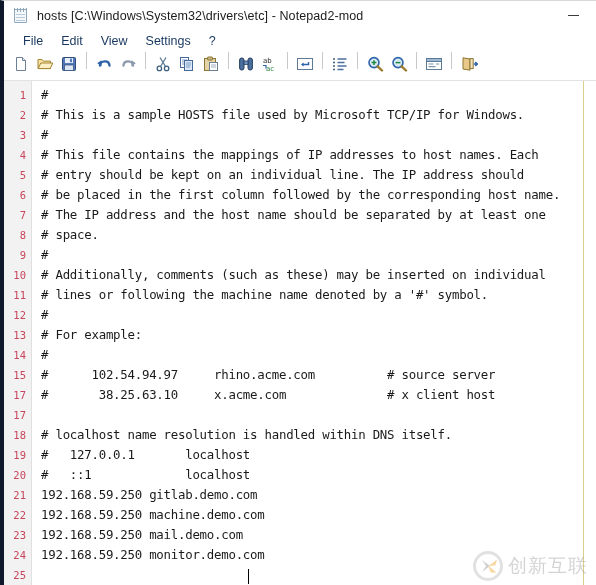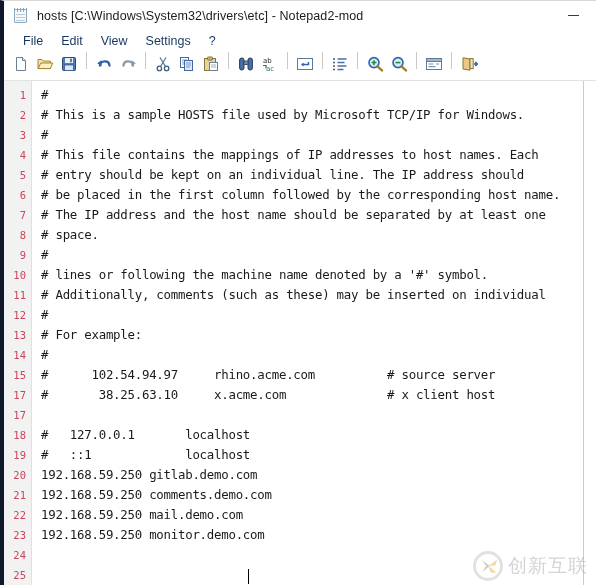--- a/index.html
+++ b/index.html
@@ -444,32 +444,33 @@
 
       <div class="cline">#</div>
       <div class="cline"># This is a sample HOSTS file used by Microsoft TCP/IP for Windows.</div>
       <div class="cline">#</div>
       <div class="cline"># This file contains the mappings of IP addresses to host names. Each</div>
       <div class="cline"># entry should be kept on an individual line. The IP address should</div>
       <div class="cline"># be placed in the first column followed by the corresponding host name.</div>
       <div class="cline"># The IP address and the host name should be separated by at least one</div>
       <div class="cline"># space.</div>
       <div class="cline">#</div>
+      <div class="cline"># Additionally, comments (such as these) may be inserted on individual</div>
       <div class="cline"># lines or following the machine name denoted by a '#' symbol.</div>
-      <div class="cline"># Additionally, comments (such as these) may be inserted on individual</div>
       <div class="cline">#</div>
       <div class="cline"># For example:</div>
       <div class="cline">#</div>
       <div class="cline">#      102.54.94.97     rhino.acme.com          # source server</div>
       <div class="cline">#       38.25.63.10     x.acme.com              # x client host</div>
       <div class="cline"></div>
+      <div class="cline"># localhost name resolution is handled within DNS itself.</div>
       <div class="cline">#   127.0.0.1       localhost</div>
       <div class="cline">#   ::1             localhost</div>
       <div class="cline">192.168.59.250 gitlab.demo.com</div>
-      <div class="cline">192.168.59.250 comments.demo.com</div>
+      <div class="cline">192.168.59.250 machine.demo.com</div>
       <div class="cline">192.168.59.250 mail.demo.com</div>
       <div class="cline">192.168.59.250 monitor.demo.com</div>
 
       <div id="caret" style="left:216px; top:488px"></div>
     </div>
 
     <div id="watermark">
       <div id="wm-mark">
         <div class="ring"></div>
         <svg class="swoosh" viewBox="0 0 17 16">

